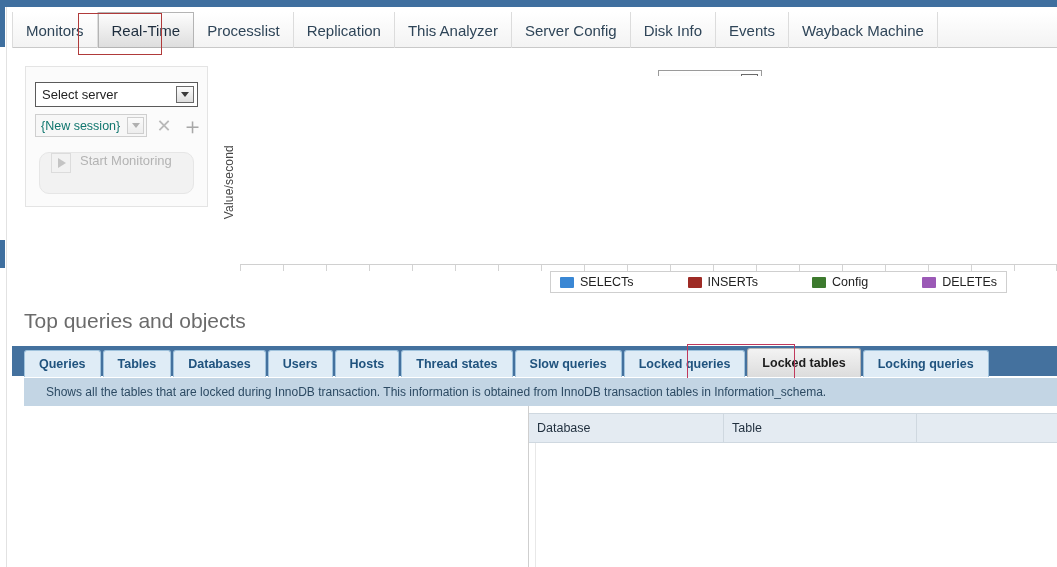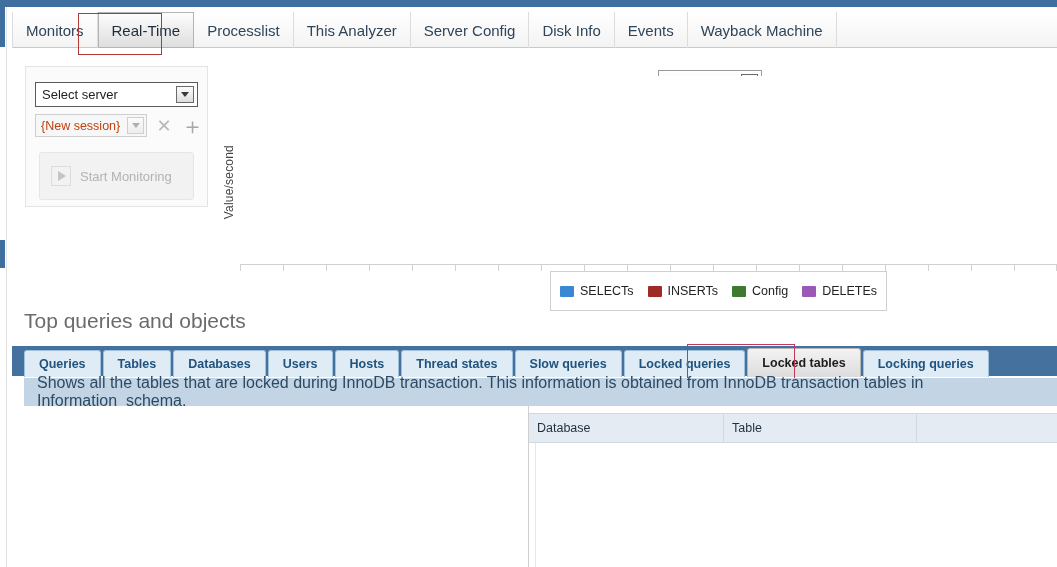--- a/index.html
+++ b/index.html
@@ -136,21 +136,21 @@
     position: absolute;
     left: 0; top: 0;
     width: 112px; height: 23px;
     background: #f7f7f7;
     border: 1px solid #cfcfcf;
     box-sizing: border-box;
     display: flex;
     align-items: center;
     padding-left: 5px;
     font-size: 12.5px;
-    color: #c2410c;
+    color: #0f766e;
   }
   #session-arrow {
     position: absolute;
     right: 2px; top: 2px;
     width: 17px; height: 17px;
     background: linear-gradient(#fbfbfb, #ededed);
     border: 1px solid #cfcfcf;
     box-sizing: border-box;
     display: flex;
     align-items: center;
@@ -172,27 +172,26 @@
     width: 20px; height: 24px;
     color: #a8a8a8;
     font-size: 23px;
     line-height: 24px;
     text-align: center;
     font-weight: 300;
   }
   #start-monitoring {
     position: absolute;
     left: 39px; top: 152px;
-    width: 155px; height: 48px;
+    width: 155px; height: 42px;
     background: #f2f2f2;
     border: 1px solid #e6e6e6;
-    border-radius: 3px;
-    box-sizing: border-box;
-    display: flex;
-    align-items: center;
+    border-radius: 10px;
+    box-sizing: border-box;
+    display: flex;
     color: #b3b3b3;
     font-size: 13px;
   }
   #sm-playicon {
     width: 20px; height: 20px;
     margin: 0 9px 0 11px;
     border: 1px solid #dcdcdc;
     box-sizing: border-box;
     display: flex; align-items: center; justify-content: center;
   }
@@ -257,27 +256,28 @@
   }
   .xtick {
     position: absolute;
     top: 205px;
     width: 1px; height: 6px;
     background: #d3d3d3;
   }
   #legend {
     position: absolute;
     left: 335px; top: 211px;
-    height: 40px;
+    height: 22px;
     background: #ffffff;
     border: 1px solid #cfcfcf;
     box-sizing: border-box;
     display: flex;
     align-items: center;
     padding: 0 9px;
+    gap: 40px;
   }
   .legend-item {
     display: flex;
     align-items: center;
     margin-right: 14px;
     font-size: 12.5px;
     color: #222;
   }
   .legend-item:last-child { margin-right: 0; }
   .legend-swatch {
@@ -342,23 +342,23 @@
   }
 
   
   #info-bar {
     position: absolute;
     left: 24px; top: 378px;
     width: 1033px; height: 28px;
     background: #c3d5e4;
     display: flex;
     align-items: center;
-    padding-left: 13px;
-    box-sizing: border-box;
-    font-size: 16px;
+    padding-left: 22px;
+    box-sizing: border-box;
+    font-size: 12px;
     color: #2c4a63;
   }
 
   
   #left-pane {
     position: absolute;
     left: 12px; top: 406px;
     width: 517px; height: 161px;
     background: #ffffff;
     border-right: 1px solid #cfcfcf;
@@ -419,20 +419,23 @@
 <div id="tabbar">
   <div id="tabbar-inner">
     <div class="mtab">
         <span>Monitors</span>
       </div>
     <div class="mtab active">
         <span>Real-Time</span>
       </div>
     <div class="mtab">
         <span>Processlist</span>
+      </div>
+    <div class="mtab">
+        <span>Replication</span>
       </div>
     <div class="mtab">
         <span>This Analyzer</span>
       </div>
     <div class="mtab">
         <span>Server Config</span>
       </div>
     <div class="mtab">
         <span>Disk Info</span>
       </div>

